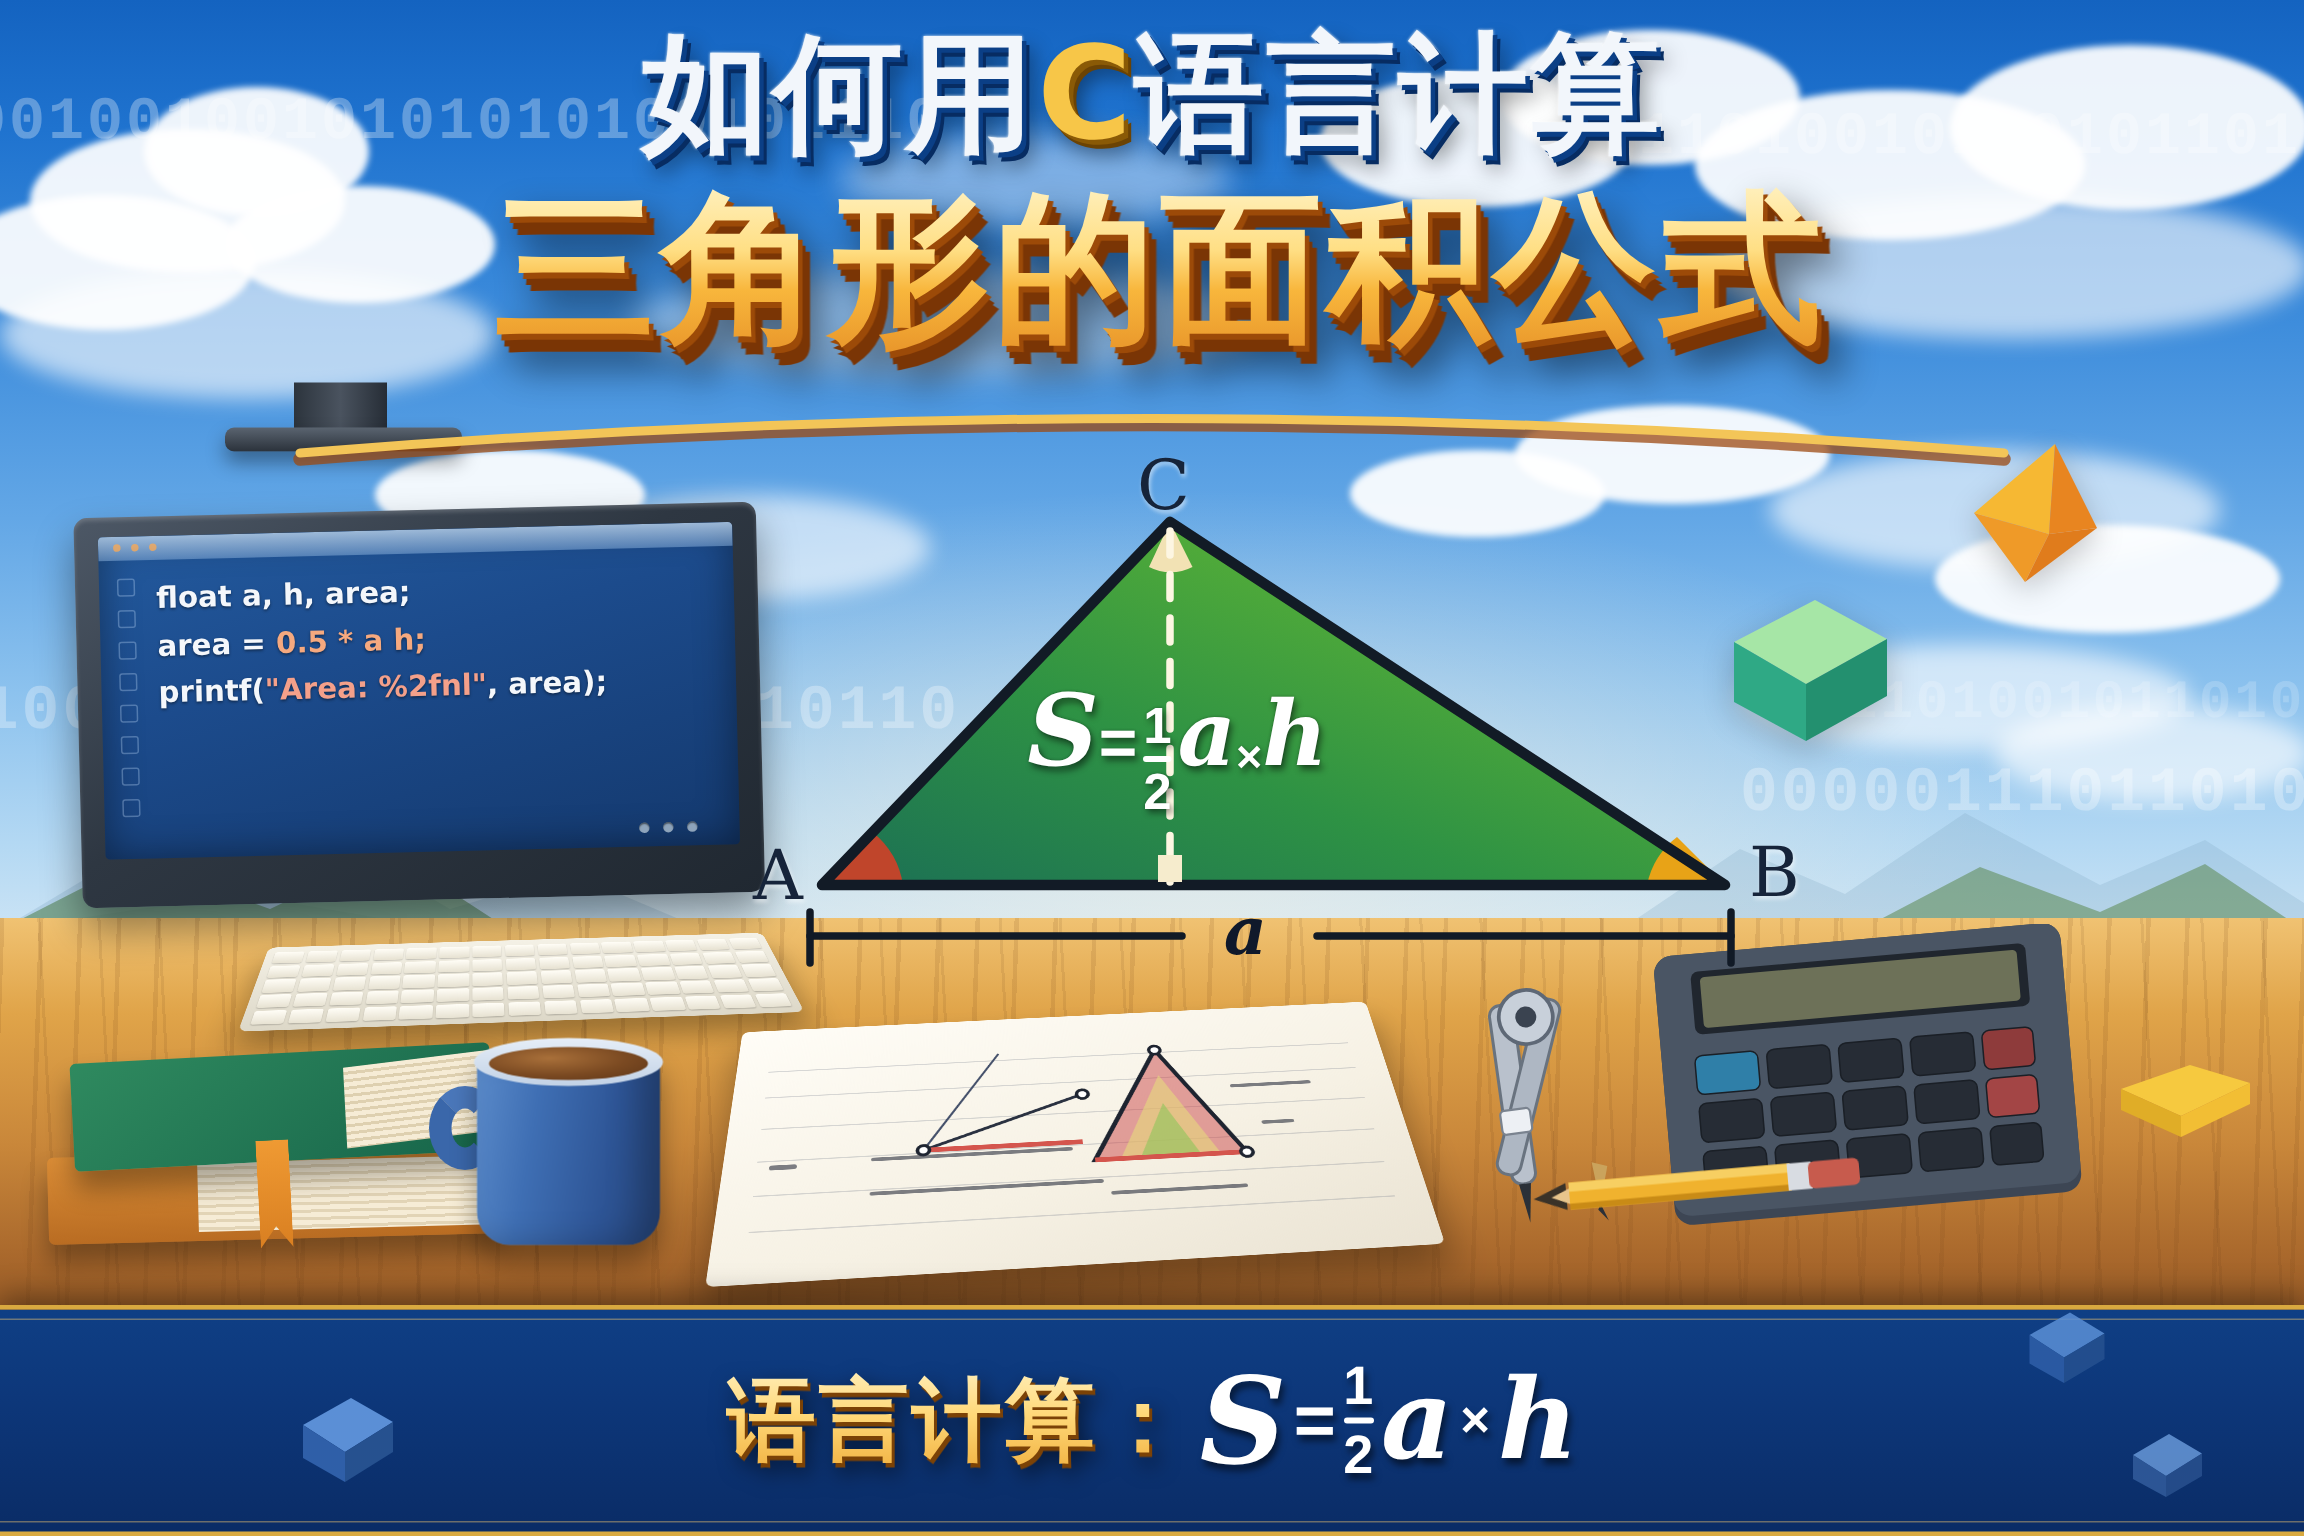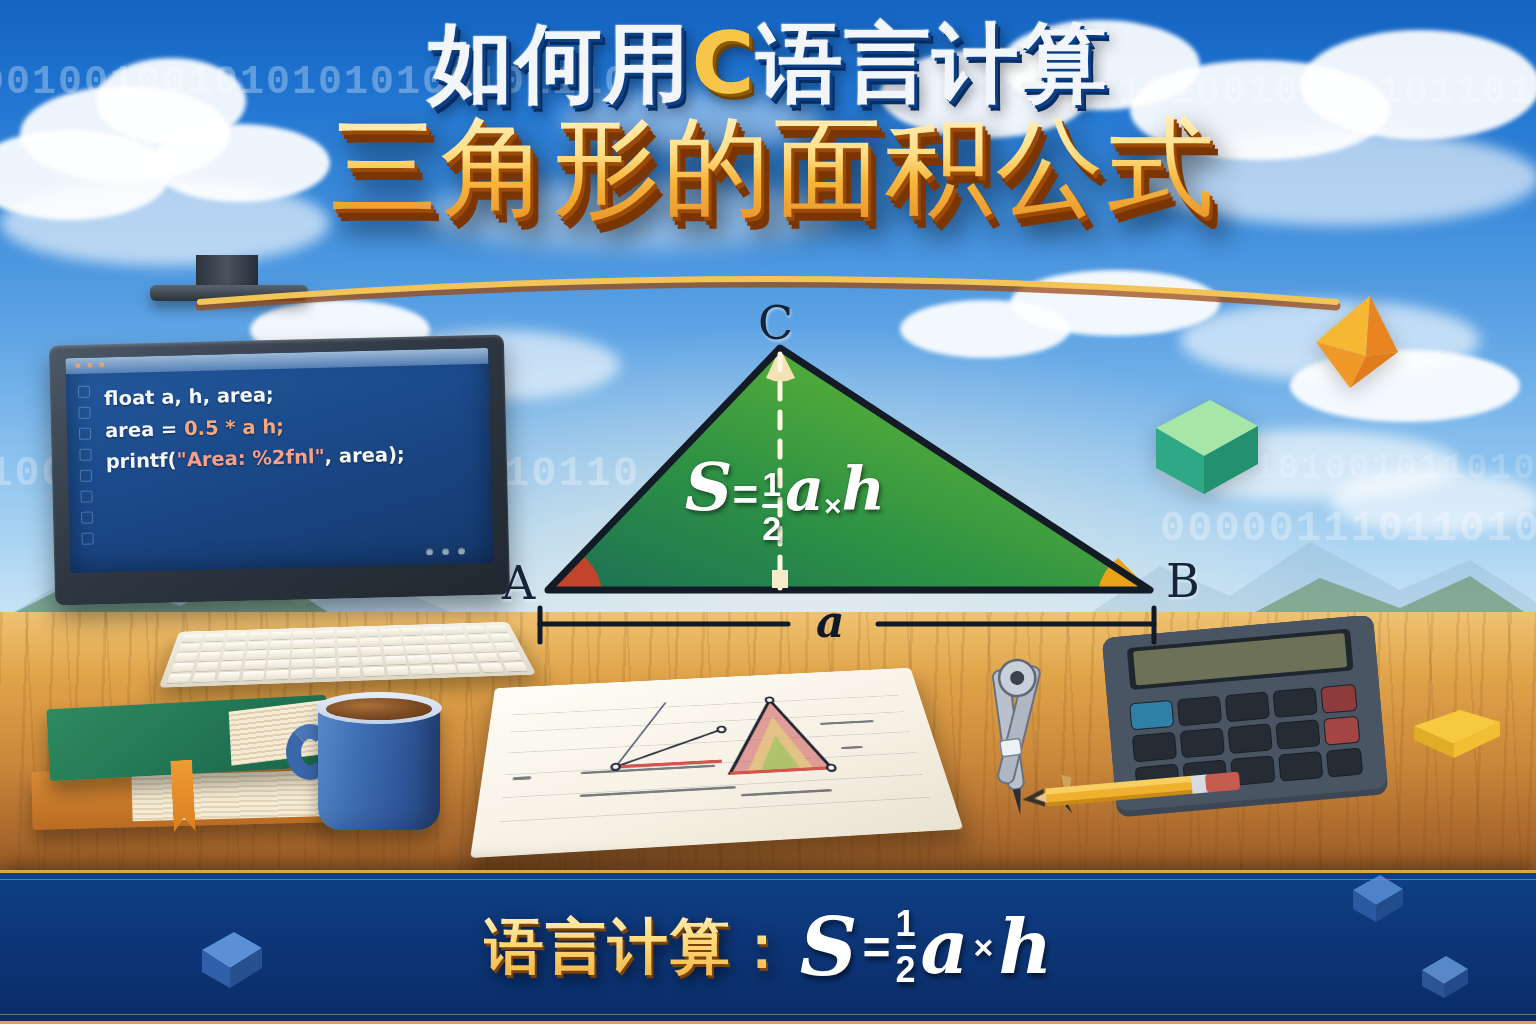--- a/index.html
+++ b/index.html
@@ -47,22 +47,22 @@
       3px 3px 0 #0b3f86, 5px 6px 0 #072c62,
       0 0 2px #fff, 7px 9px 14px rgba(0,0,0,.45);
   }
   .t1-c {
     color:#f7c648;
     text-shadow:
       3px 3px 0 #8a5a06, 5px 6px 0 #6b4304,
       7px 9px 14px rgba(0,0,0,.45);
   }
   .title-line2 {
-    margin-top:2px;
-    font-size:108px; font-weight:400; letter-spacing:3px; line-height:1.05;
+    margin-top:15px;
+    font-size:108px; font-weight:700; letter-spacing:3px; line-height:1.05;
     font-family:"DejaVu Sans","Liberation Sans",sans-serif;
     background:linear-gradient(to bottom,#fff0bd 0%,#ffdf85 38%,#f8b63c 62%,#e8952a 100%);
     -webkit-background-clip:text; background-clip:text; color:transparent;
     filter:drop-shadow(3px 4px 0 #9c4a08) drop-shadow(5px 8px 0 #7a3505) drop-shadow(8px 11px 12px rgba(0,0,0,.45));
     padding-left:11px;
   }
   .title-arc { position:absolute; left:0; top:258px; width:1536px; height:62px; z-index:39; }
 
   
   .monitor { position:absolute; left:52px; top:340px; width:455px; height:260px; z-index:20;

